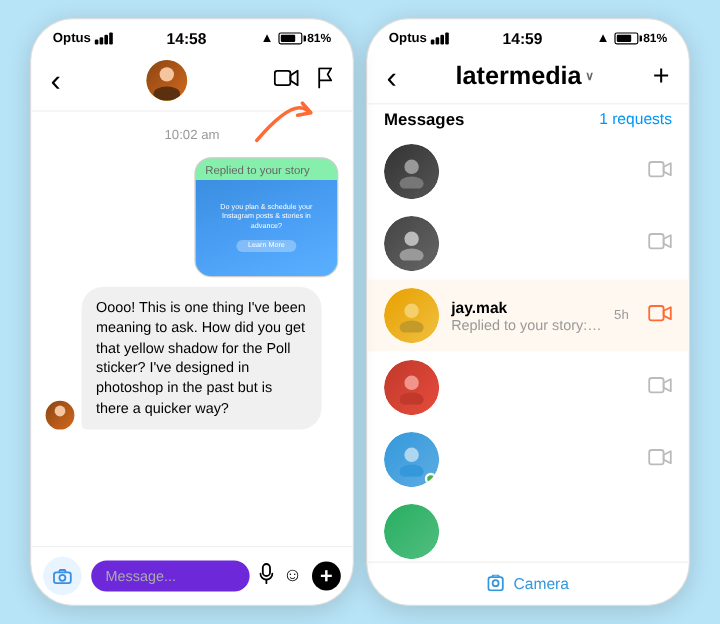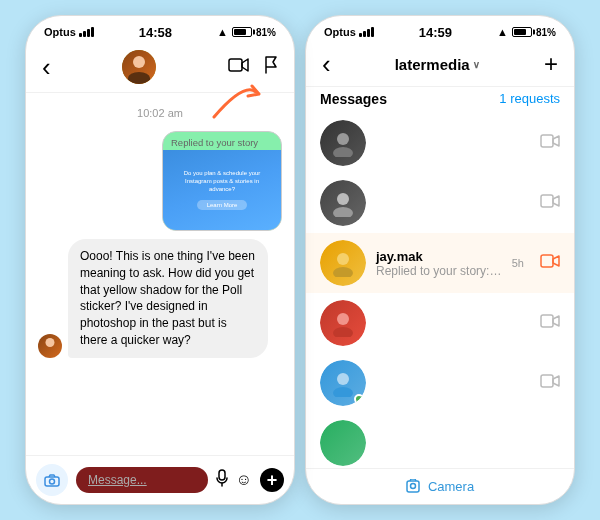--- a/index.html
+++ b/index.html
@@ -179,28 +179,27 @@
       flex-shrink: 0;
     }
     .camera-btn {
       width: 32px; height: 32px; border-radius: 50%;
       background: #e8f4ff;
       display: flex; align-items: center; justify-content: center;
       font-size: 14px; cursor: pointer; flex-shrink: 0;
     }
     .message-input {
       flex: 1;
-      background: #7f1d1d;
+      background: #6d28d9;
       border-radius: 20px;
       padding: 6px 12px;
       font-size: 12px;
       color: #aaa;
       border: none;
       outline: none;
-      text-decoration: underline;
     }
     .input-icons { display: flex; gap: 8px; align-items: center; }
     .input-icon { font-size: 16px; color: #000; cursor: pointer; }
 
     
     .right-phone .header {
       display: flex;
       align-items: center;
       justify-content: space-between;
       padding: 6px 16px 8px;
@@ -418,21 +417,21 @@
             <div class="battery-fill"></div>
           </div>
         </span>
         <span style="font-size:10px;">81%</span>
       </div>
     </div>
 
     <div class="header">
       <span class="header-back" style="font-size:26px;font-weight:300;">‹</span>
       <div class="header-title">
-        <span style="font-size:15px;font-weight:700;">latermedia</span>
+        <span style="font-size:21px;font-weight:700;">latermedia</span>
         <span class="chevron-down" style="font-size:10px;">∨</span>
       </div>
       <span class="add-icon" style="font-size:24px;font-weight:300;">+</span>
     </div>
 
 
     <div class="messages-header">
       <span class="messages-title">Messages</span>
       <span class="requests-link">1 requests</span>
     </div>

